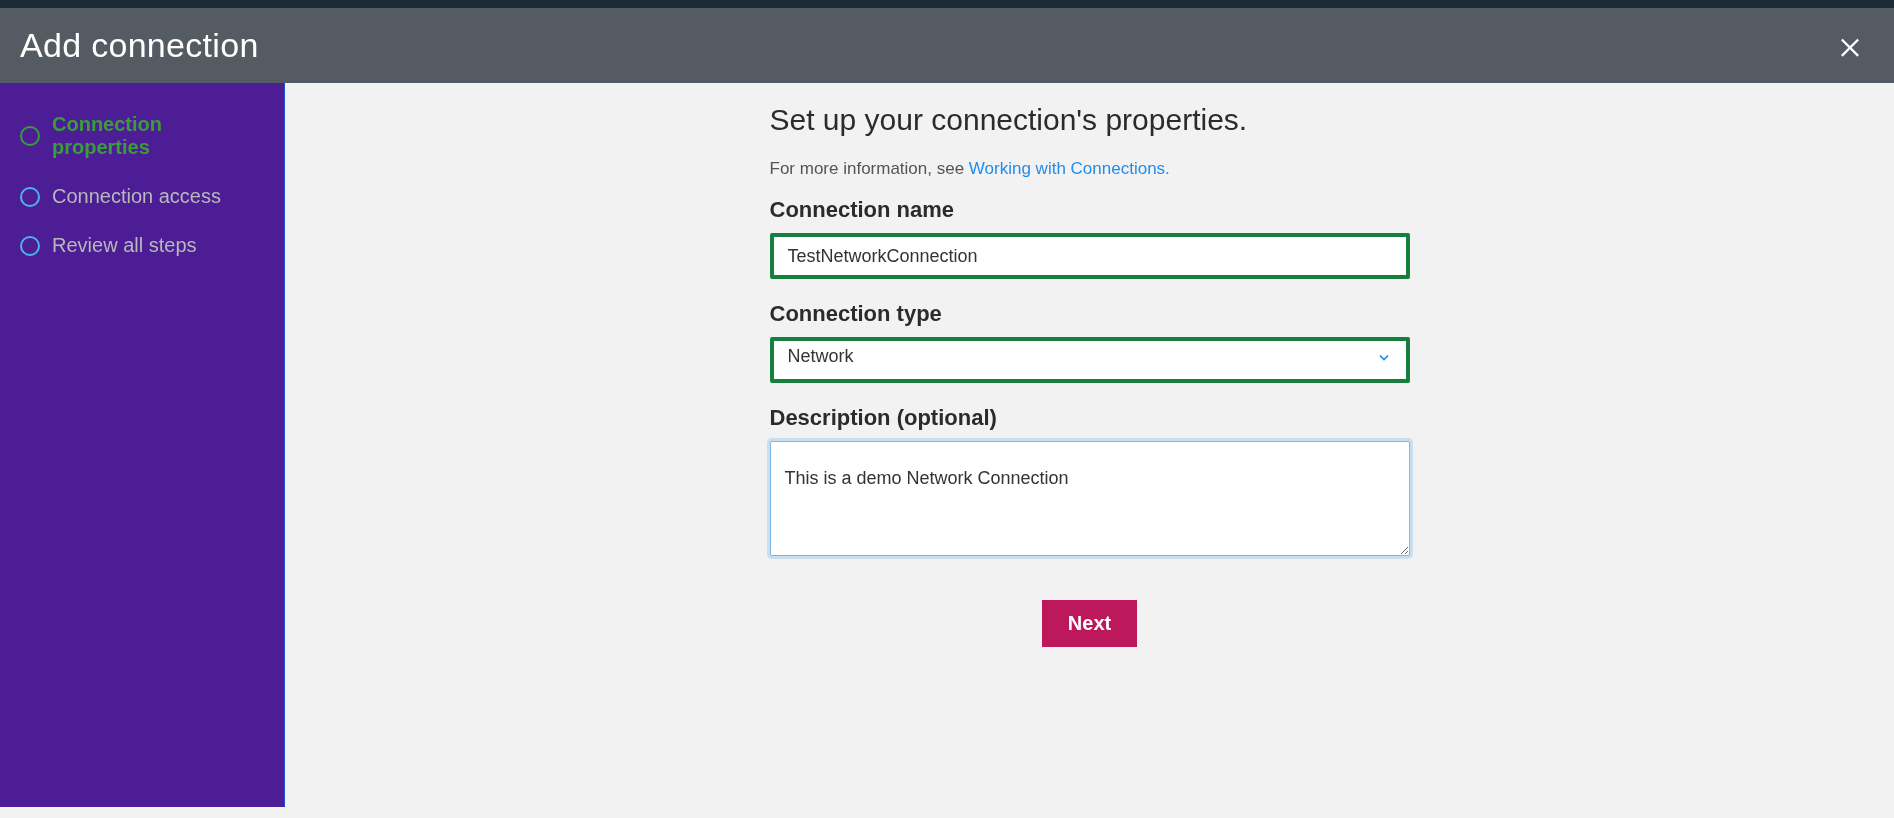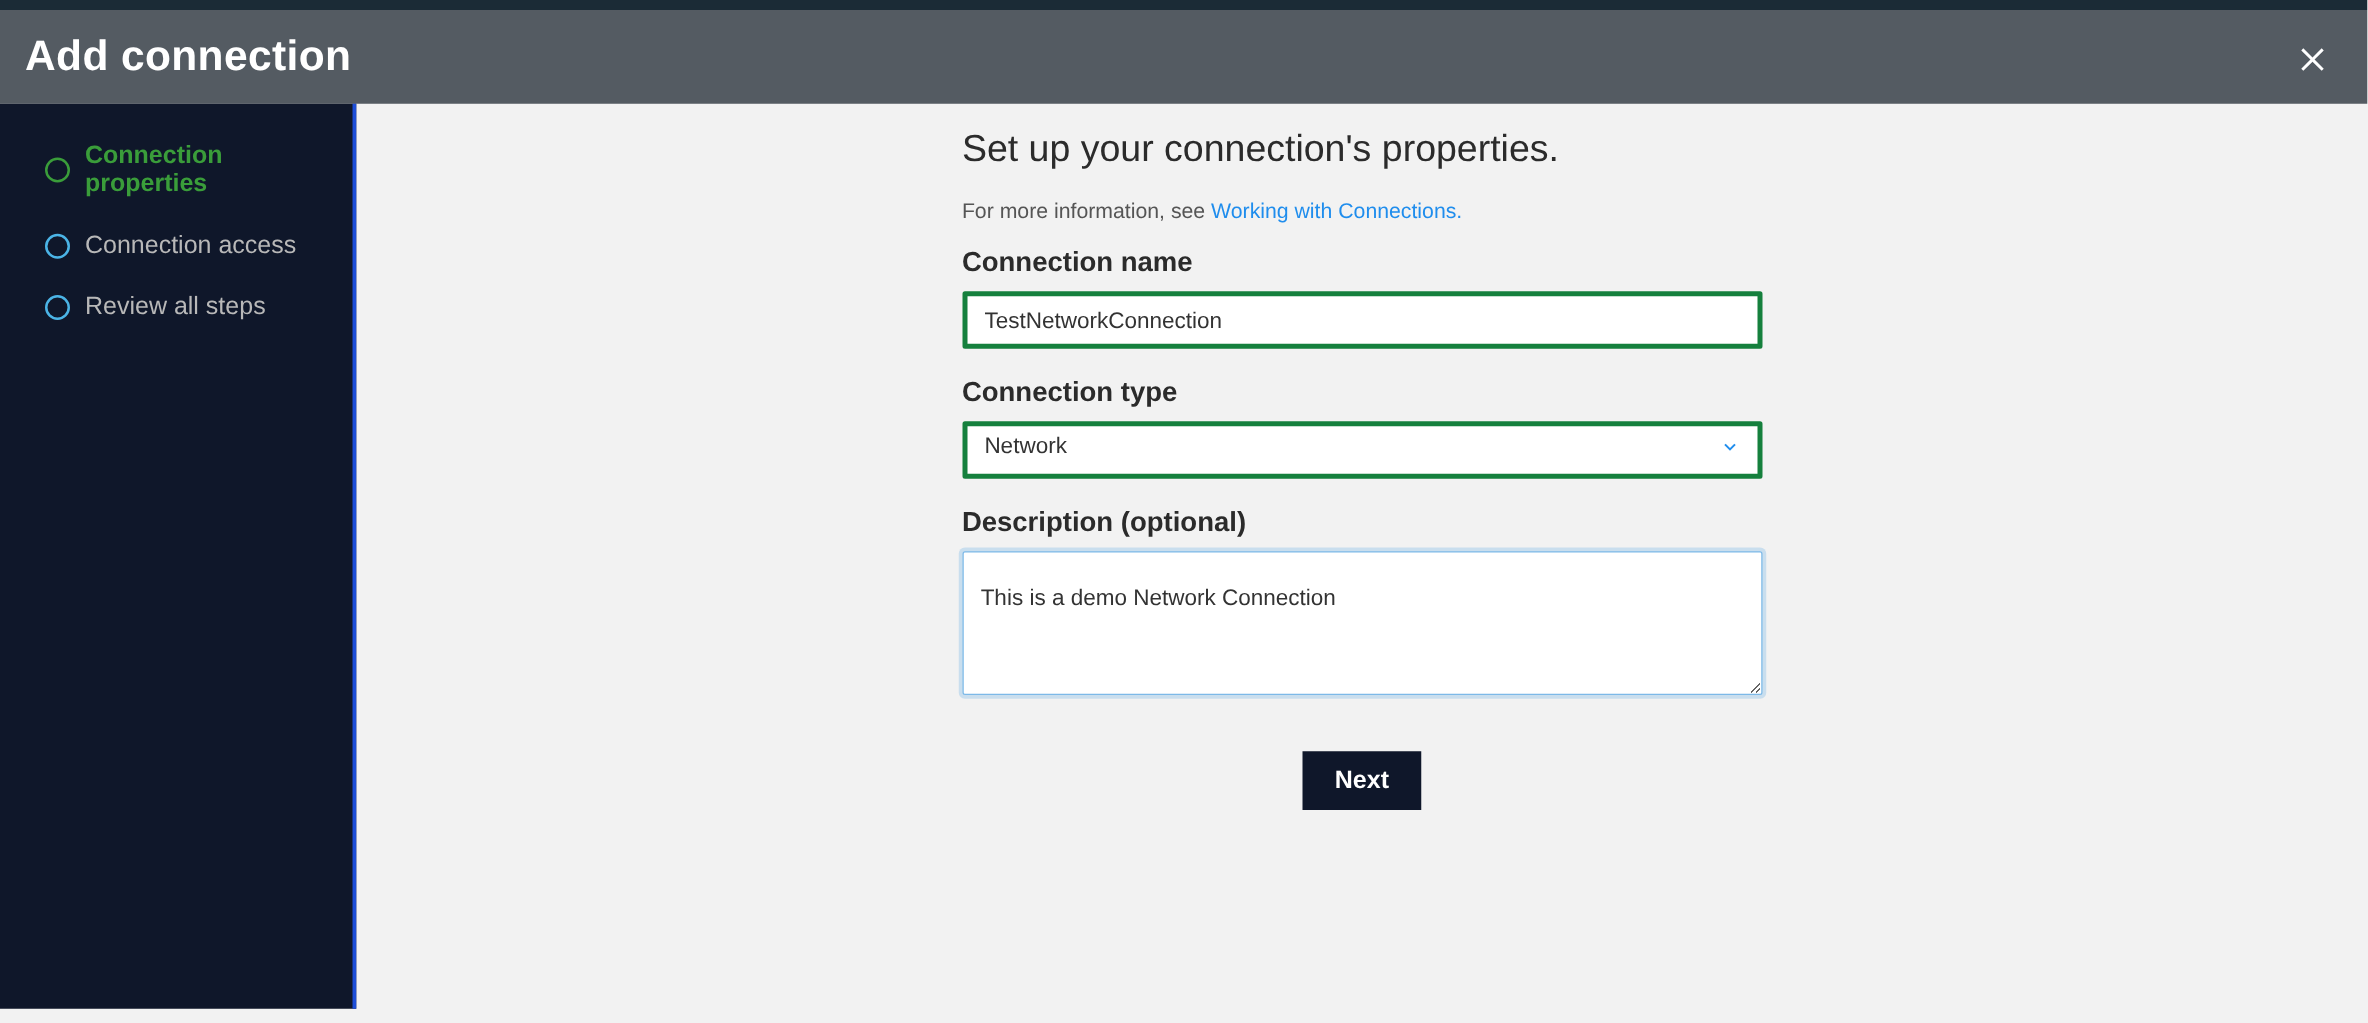--- a/index.html
+++ b/index.html
@@ -16,38 +16,38 @@
   .modal-header {
     background: #545b62;
     color: #fff;
     display: flex;
     align-items: center;
     justify-content: space-between;
     padding: 18px 30px 18px 20px;
   }
   .modal-title {
     font-size: 34px;
-    font-weight: 700;
+    font-weight: 400;
     letter-spacing: 0.3px;
   }
   .close-btn {
     cursor: pointer;
     color: #fff;
     line-height: 1;
   }
   .close-btn svg { display:block; }
   .content {
     display: flex;
     min-height: calc(100% - 94px);
   }
   .sidebar {
     width: 285px;
-    background: #0f172a;
-    border-right: 3px solid #1d4ed8;
-    padding: 30px 36px;
+    background: #4c1d95;
+    border-right: 1px solid #1d4ed8;
+    padding: 30px 20px;
   }
   .step {
     display: flex;
     align-items: center;
     gap: 12px;
     margin-bottom: 26px;
     cursor: pointer;
   }
   .step-circle {
     width: 20px; height: 20px;
@@ -130,21 +130,21 @@
     border: 1px solid #7db9e8;
     outline: none;
     box-shadow: 0 0 0 3px rgba(125,185,232,0.35);
   }
   .actions {
     display: flex;
     justify-content: center;
     margin-top: 40px;
   }
   .next-btn {
-    background: #0f172a;
+    background: #be185d;
     color: #fff;
     border: none;
     font-size: 20px;
     font-weight: 600;
     padding: 12px 26px;
     cursor: pointer;
   }
 </style>
 </head>
 <body>

